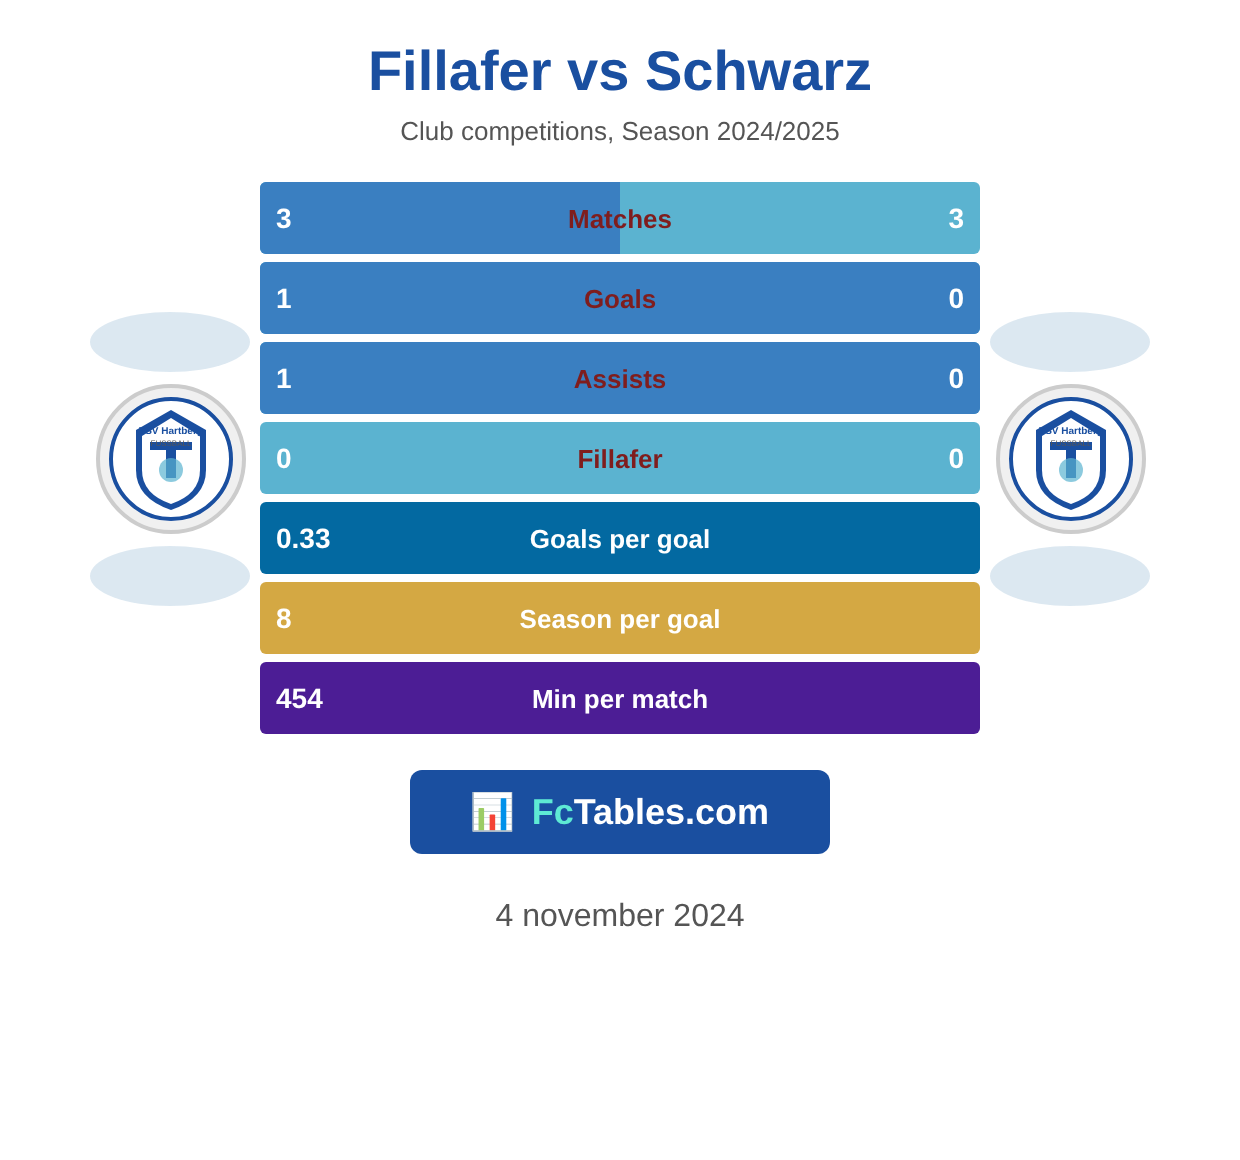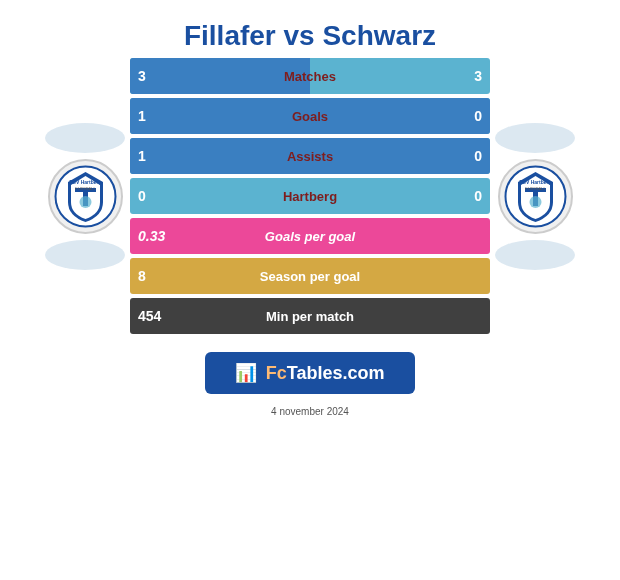--- a/index.html
+++ b/index.html
@@ -180,45 +180,46 @@
       font-size: 18px;
     }
 
     .fctables-text {
       color: #fff;
       font-size: 18px;
       font-weight: bold;
     }
 
     .fctables-text span.fc {
-      color: #fdba74;
+      color: #5eead4;
       text-align: right;
     }
 
     .date-footer {
-      margin-top: 12px;
-      font-size: 10px;
+      margin-top: 23px;
+      font-size: 16px;
       color: #555;
     }
 
     
     .ellipse-decor {
       width: 80px;
       height: 30px;
       background: #c5d8e8;
       border-radius: 50%;
       opacity: 0.6;
     }
   </style>
 </head>
 <body>
 
 <div class="page-wrapper">
 
   <h1 class="title">Fillafer vs Schwarz</h1>
+  <div class="subtitle">Club competitions, Season 2024/2025</div>
 
   <div class="main-content">
 
     <div class="logo-left">
 
       <div class="ellipse-decor" style="margin-bottom:6px;"></div>
       <div class="logo-circle">
         <svg viewBox="0 0 65 65" width="65" height="65">
 
           <circle cx="32.5" cy="32.5" r="30" fill="#fff" stroke="#1a4fa0" stroke-width="2"></circle>
@@ -259,38 +260,38 @@
           <div class="stat-bar-bg blue-bar" style="background: rgb(91, 179, 208);">
             <div class="fill-left" style="width: 100%; background: rgb(58, 127, 193);"></div>
             <span class="stat-left-val">1</span>
             <span class="stat-label">Assists</span>
             <span class="stat-right-val">0</span>
           </div>
         </div>
         <div class="stat-row">
           <div class="stat-bar-bg blue-bar" style="background: rgb(91, 179, 208);">
             <span class="stat-left-val">0</span>
-            <span class="stat-label">Hartberg</span>
+            <span class="stat-label">Fillafer</span>
             <span class="stat-right-val">0</span>
           </div>
         </div>
         <div class="stat-row">
-          <div class="single-stat-bar" style="background: #ec4899; font-style: italic;">
+          <div class="single-stat-bar" style="background: #0369a1;">
             <span class="single-left-val">0.33</span>
             <span class="single-label">Goals per goal</span>
           </div>
         </div>
         <div class="stat-row">
           <div class="single-stat-bar" style="background: rgb(212, 168, 67);">
             <span class="single-left-val">8</span>
             <span class="single-label">Season per goal</span>
           </div>
         </div>
         <div class="stat-row">
-          <div class="single-stat-bar" style="background: #404040;">
+          <div class="single-stat-bar" style="background: #4c1d95;">
             <span class="single-left-val">454</span>
             <span class="single-label">Min per match</span>
           </div>
         </div>
       </div>
 
     <div class="logo-right">
       <div class="ellipse-decor" style="margin-bottom:6px;"></div>
       <div class="logo-circle">
         <svg viewBox="0 0 65 65" width="65" height="65">

